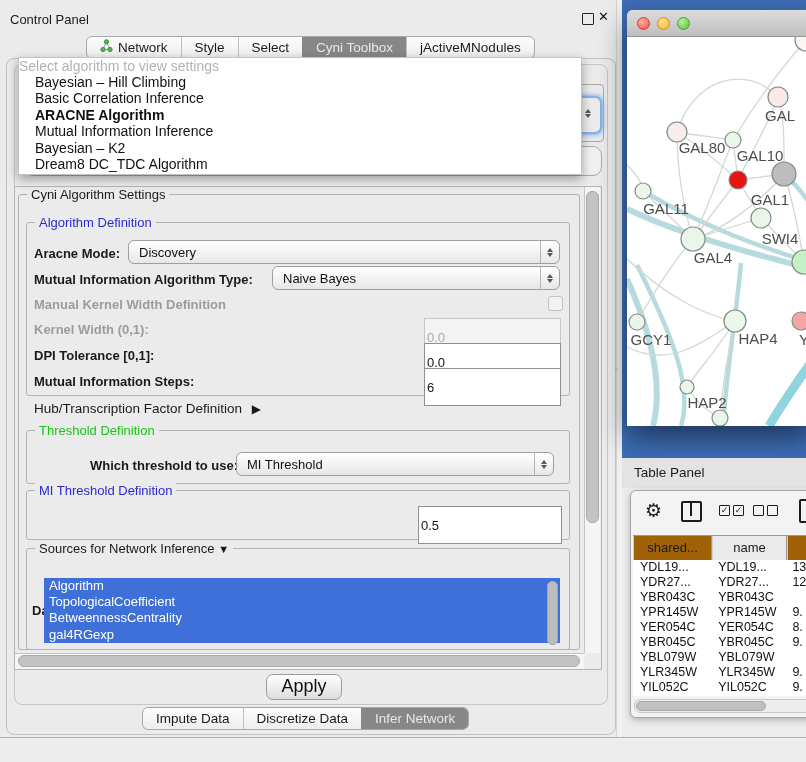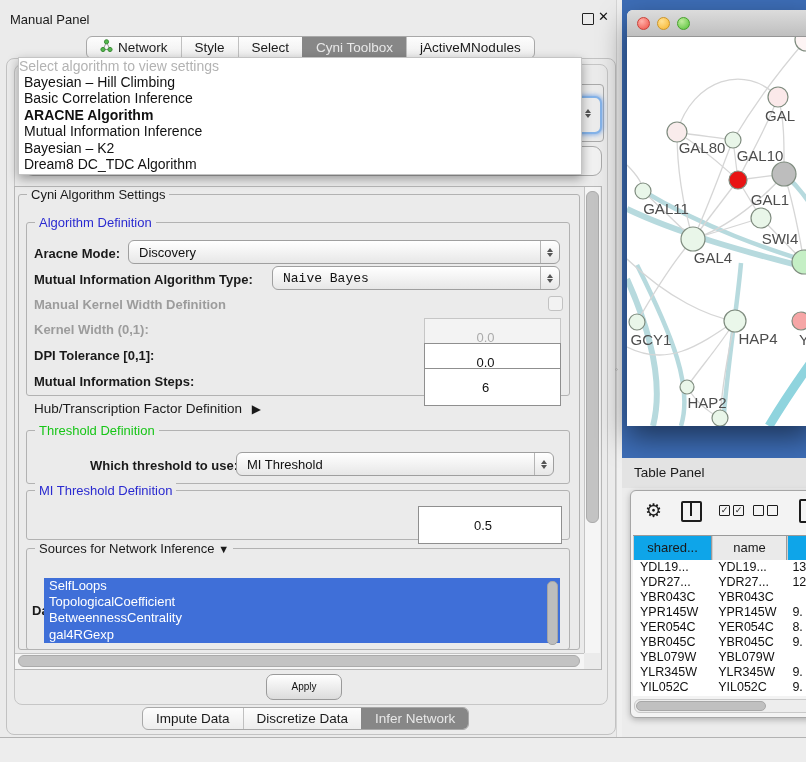--- a/index.html
+++ b/index.html
@@ -31,21 +31,21 @@
   #bg-group{left:22px;top:84px;width:580px;height:56px;border:1px solid #a9a9a9;border-radius:4px;}
   #bg-focus-combo{left:556px;top:96px;width:42px;height:34px;border:2px solid #84b3e9;border-radius:7px;
                   background:#ececec;box-shadow:0 0 4px 1px rgba(110,160,230,.8);}
   #bg-net-combo{left:24px;top:146px;width:578px;height:30px;border:1px solid #a9a9a9;border-radius:9px;
                 background:#f1f1f1;font-size:14px;color:#aeaeae;line-height:30px;padding-left:16px;box-sizing:border-box;}
 
   
   #dropdown{left:18px;top:57px;width:562px;height:116px;background:#ffffff;border:1px solid #c4c4c4;
             box-shadow:0 4px 10px rgba(0,0,0,.35);z-index:60;}
   #dd-placeholder{width:100%;text-align:left;font-size:14px;color:#b3b3b3;line-height:16px;}
-  .dd-item{font-size:14px;color:#111;line-height:16.4px;padding-left:5px;white-space:nowrap;}
+  .dd-item{font-size:14px;color:#111;line-height:16.4px;padding-left:16px;white-space:nowrap;}
   .dd-item.bold{font-weight:bold;}
 
   
   #scrollpane{left:14px;top:186px;width:586px;height:482px;border:1px solid #b6b6b6;background:#ebebeb;}
   #vscroll{left:584px;top:187px;width:15px;height:466px;background:#f5f5f5;border-left:1px solid #c4c4c4;}
   #vthumb{left:586px;top:191px;width:11px;height:330px;background:#c3c3c3;border:1px solid #ababab;border-radius:6px;}
   #hscroll{left:15px;top:653px;width:569px;height:15px;background:#f5f5f5;border-top:1px solid #c4c4c4;}
   #hthumb{left:18px;top:655px;width:560px;height:10px;background:#c3c3c3;border:1px solid #ababab;border-radius:6px;}
 
   .grp{border:1px solid #b2b2b2;border-radius:3px;}
@@ -55,30 +55,30 @@
   .lbl{font-size:13px;font-weight:bold;color:#1a1a1a;white-space:nowrap;}
   .lbl.dis{color:#9c9c9c;}
   .combo{display:flex;align-items:center;border:1px solid #9f9f9f;border-radius:6px;
          background:linear-gradient(#ffffff,#e7e7e7);height:24px;box-sizing:border-box;}
   .combo .cv{flex:1;font-size:13px;color:#111;padding-left:10px;white-space:nowrap;overflow:hidden;}
   .stepper{width:18px;height:100%;border-left:1px solid #b5b5b5;display:flex;flex-direction:column;
            align-items:center;justify-content:center;gap:1px;}
   .stepper i{width:0;height:0;border-left:3.5px solid transparent;border-right:3.5px solid transparent;}
   .stepper .up{border-bottom:4.5px solid #555;} .stepper .dn{border-top:4.5px solid #555;}
   .field{border:1px solid #8f8f8f;background:#fff;height:38px;box-sizing:border-box;font-size:13px;
-         color:#111;text-align:center;padding-right:16px;font-family:inherit;}
+         color:#111;text-align:left;padding-right:16px;font-family:inherit;}
   .field.dis{border-color:#c6c6c6;background:#f3f3f3;color:#ababab;}
   .cb{width:13px;height:13px;border:1px solid #c2c2c2;border-radius:3px;background:#f2f2f2;}
 
   #attr-list{left:44px;top:578px;width:516px;}
   .attr-item{font-size:13px;line-height:16.2px;padding-left:5px;color:#fff;background:#3f6fd8;white-space:nowrap;}
   #attr-scroll{left:547px;top:581px;width:9px;height:62px;background:#bdbdbd;border:1px solid #a5a5a5;border-radius:5px;}
 
   #apply-btn{left:266px;top:674px;width:74px;height:24px;border:1px solid #9a9a9a;border-radius:7px;
-             background:linear-gradient(#ffffff,#dcdcdc);font-size:10px;color:#111;
+             background:linear-gradient(#ffffff,#dcdcdc);font-size:18px;color:#111;
              text-align:center;line-height:23px;}
 
   #mini-btn{left:9px;top:744px;width:20px;height:16px;border:1px solid #9a9a9a;background:#e3e3e3;}
 
   
   #splitter{left:616px;top:0;width:6px;height:737px;background:#f0f0f0;border-left:1px solid #d5d5d5;}
   #splitter-handle{left:615px;top:365px;width:7px;height:10px;color:#8a8a8a;font-size:8px;line-height:10px;}
   #desktop{left:622px;top:0;width:184px;height:458px;background:#3d6db6;}
   #net-window{left:627px;top:10px;width:185px;height:416px;border-radius:6px 6px 0 0;
               box-shadow:0 12px 28px rgba(0,0,0,.5);background:#fff;}
@@ -102,35 +102,35 @@
   .cbicon{display:flex;gap:3px;}
   #select-all-icon{left:88px;top:14px;}
   #deselect-all-icon{left:122px;top:14px;}
   .cbicon b{width:9px;height:9px;border:1.5px solid #1c1c1c;border-radius:1px;display:block;
             font-weight:normal;font-size:9px;line-height:8px;color:#1c1c1c;text-align:center;}
   #new-column-icon{left:168px;top:8px;width:15px;height:20px;border:2px solid #1c1c1c;border-radius:2px;background:#f3f3f3;}
 
   #t-head{left:2px;top:44px;display:flex;height:25px;border-top:1px solid #9a9a9a;border-bottom:1px solid #9a9a9a;}
   .th{box-sizing:border-box;border-right:1px solid #9a9a9a;border-left:1px solid #cfcfcf;
       font-size:13px;color:#1a1a1a;text-align:center;line-height:24px;background:#eaeaea;}
-  .th.hl{background:#0ea5e9;}
+  .th.hl{background:#a16207;}
   #t-body{left:2px;top:69px;width:196px;height:136px;overflow:hidden;background:#fff;}
   .tr{display:flex;height:15px;}
   .td{box-sizing:border-box;font-size:12.5px;color:#111;padding-left:7px;line-height:15px;white-space:nowrap;overflow:hidden;}
   #t-hscroll{left:3px;top:208px;width:194px;height:12px;background:#ededed;border:1px solid #c9c9c9;border-radius:6px;}
   #t-hthumb{left:1px;top:1px;width:128px;height:8px;background:#c0c0c0;border:1px solid #a8a8a8;border-radius:5px;}
 
   #bottom-strip{left:0;top:737px;width:806px;height:25px;background:#ededed;border-top:1px solid #b2b2b2;z-index:5;}
 </style>
 </head>
 <body>
 
 <div id="left-pane" class="abs">
   <div id="cp-header" class="abs">
-    <div id="cp-title" class="abs">Manual Panel</div>
+    <div id="cp-title" class="abs">Control Panel</div>
     <div id="float-icon" class="abs"></div>
     <div id="close-icon" class="abs">✕</div>
   </div>
 
   <div id="top-tabs" class="abs tabbar">
       <div class="tab">
         <span><svg width="13" height="13" viewBox="0 0 13 13">
             <path d="M6.5 3L3 10.5M6.5 3l3.5 7.5M3 10.5h7" stroke="#9a9a9a" fill="none"></path>
             <circle cx="3" cy="10.5" r="2.1" fill="#54b84e" stroke="#3c8c38"></circle>
             <circle cx="10" cy="10.5" r="2.1" fill="#54b84e" stroke="#3c8c38"></circle>
@@ -179,21 +179,21 @@
   </div>
   <div class="abs lbl" style="left:34px;top:246px;">Aracne Mode:</div>
   <div class="abs combo" style="left:128px;top:240px;width:432px;">
     <span class="cv">Discovery</span>
     <span class="stepper">
         <i class="up"></i>
         <i class="dn"></i>
       </span>
   </div>
   <div class="abs lbl" style="left:34px;top:272px;">Mutual Information Algorithm Type:</div>
-  <div class="abs combo" style="left:272px;top:266px;width:288px;font-family:Liberation Mono, monospace;">
+  <div class="abs combo" style="left:272px;top:266px;width:288px;">
     <span class="cv">Naive Bayes</span>
     <span class="stepper">
         <i class="up"></i>
         <i class="dn"></i>
       </span>
   </div>
   <div class="abs lbl dis" style="left:34px;top:297px;">Manual Kernel Width Definition</div>
   <div class="abs cb" style="left:548px;top:296px;"></div>
   <div class="abs lbl dis" style="left:34px;top:322px;">Kernel Width (0,1):</div>
   <input class="abs field dis" style="left: 424px; top: 318px; width: 137px;" readonly="" value="0.0">
@@ -225,21 +225,21 @@
   <input class="abs field" style="left: 418px; top: 506px; width: 144px;" value="0.5">
 
   <div class="abs grp" style="left:26px;top:548px;width:542px;height:100px;">
     <span class="grp-t t-black">
       <span>Sources for Network Inference</span>
       <span style="font-size:11px;">▼</span>
     </span>
   </div>
   <div class="abs lbl" style="left:32px;top:560px;margin-top:43px;">Data Attributes</div>
   <div id="attr-list" class="abs">
-      <div class="attr-item">SelfLoops</div>
+      <div class="attr-item">Algorithm</div>
       <div class="attr-item">TopologicalCoefficient</div>
       <div class="attr-item">BetweennessCentrality</div>
       <div class="attr-item">gal4RGexp</div>
     </div>
   <div id="attr-scroll" class="abs"></div>
 
   <div id="apply-btn" class="abs">Apply</div>
 
   <div id="bottom-tabs" class="abs tabbar">
       <div class="tab">

